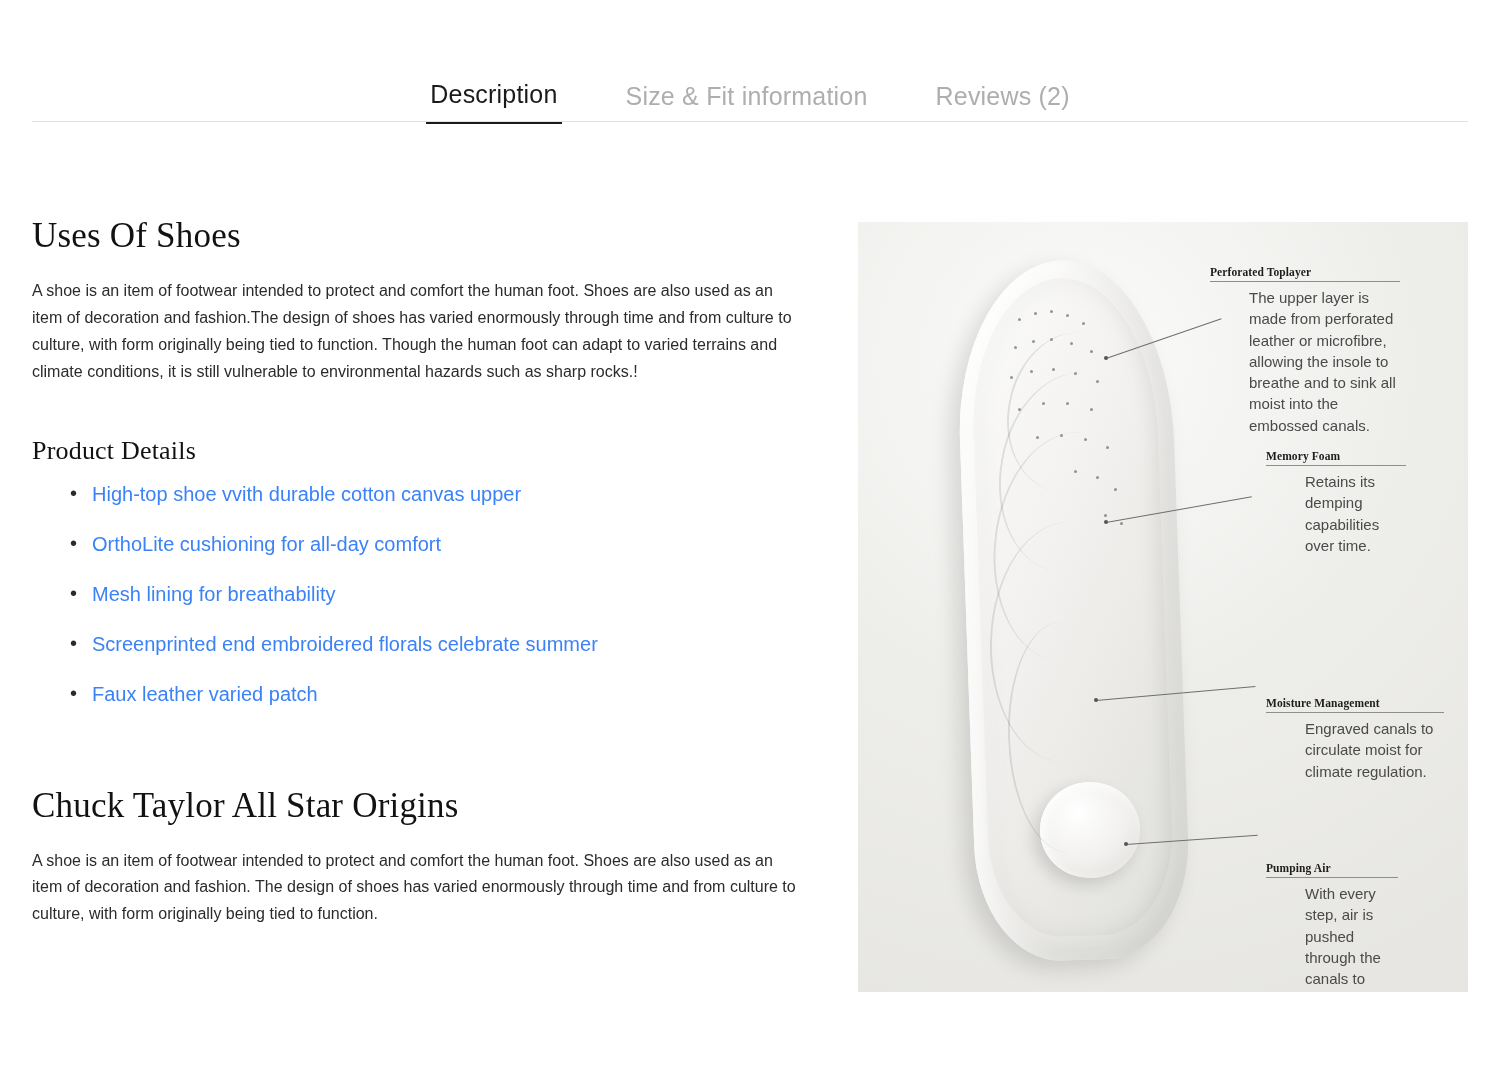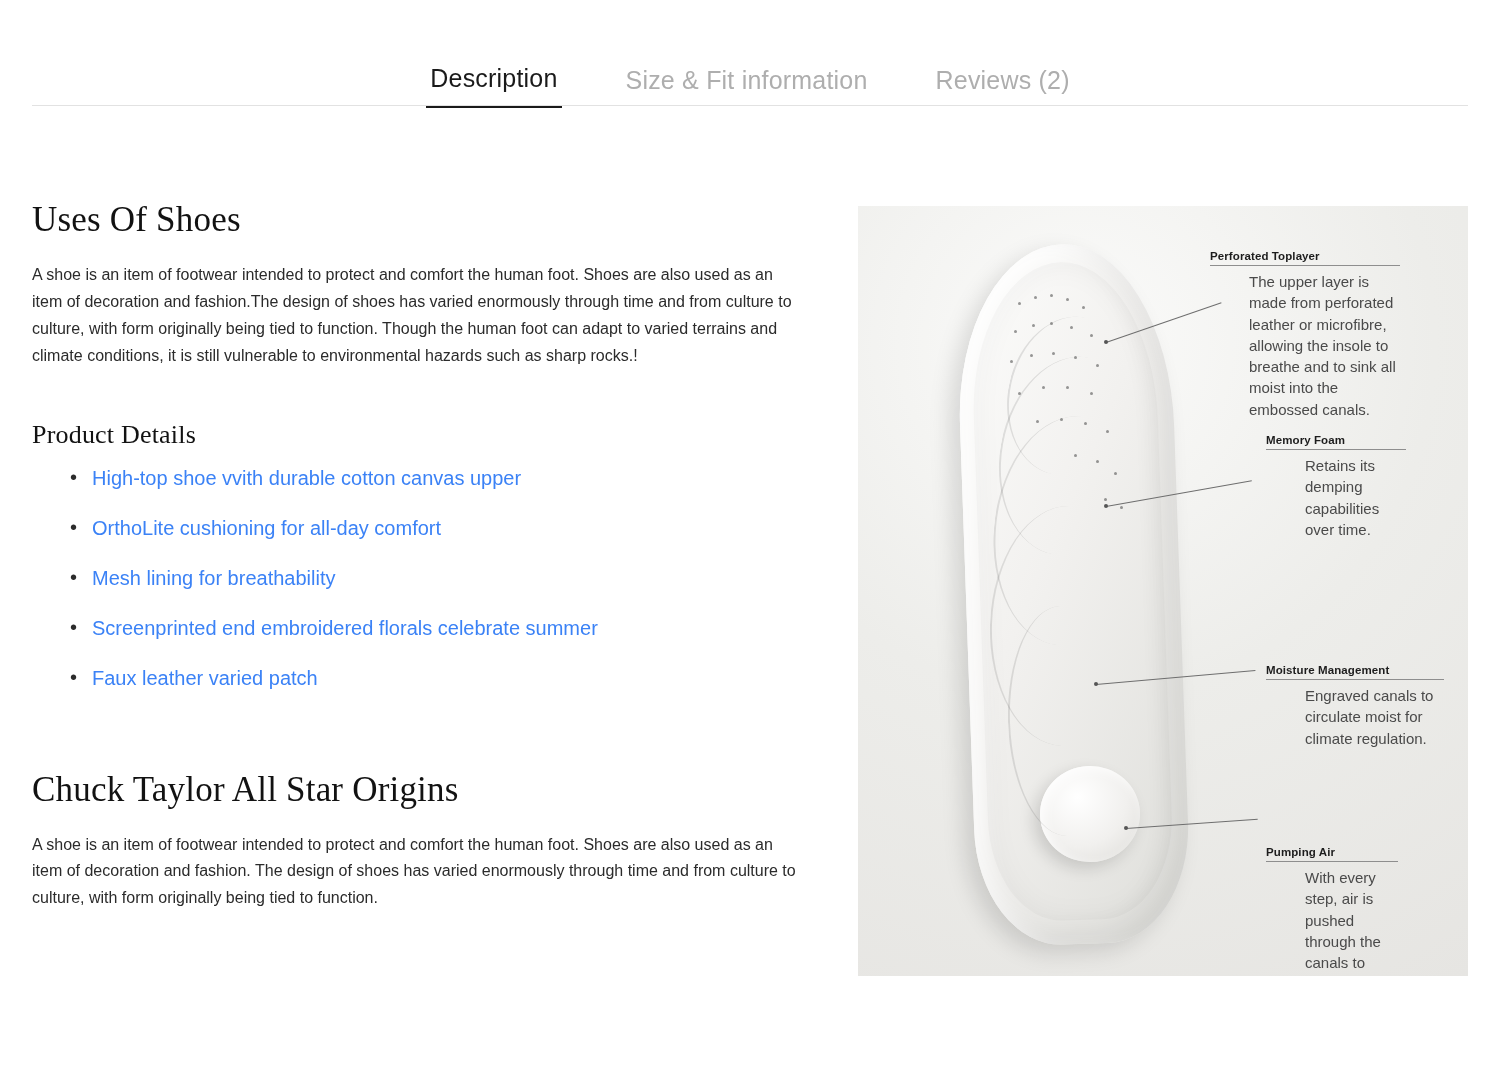--- a/index.html
+++ b/index.html
@@ -12,21 +12,21 @@
     height: 1073px;
     font-family: "Liberation Sans", sans-serif;
     color: #222222;
     overflow: hidden;
     position: relative;
   }
 
   
   .tabbar {
     position: relative;
-    height: 106px;
+    height: 122px;
     box-sizing: border-box;
   }
   .tabs {
     display: flex;
     align-items: flex-end;
     justify-content: center;
     gap: 60px;
     height: 100%;
     padding-bottom: 0;
   }
@@ -191,20 +191,21 @@
     width: 190px;
   }
   .callout .ttl {
     font-size: 11.5px;
     font-weight: bold;
     color: #1d1d1d;
     border-bottom: 1px solid #8e8e8e;
     padding-bottom: 3px;
     margin-bottom: 5px;
     letter-spacing: 0.1px;
+    font-family: Liberation Serif, serif;
   }
   .callout .desc {
     font-size: 15px;
     line-height: 1.42;
     color: #4a4a4a;
     margin-left: 39px;
   }
   .leader {
     position: absolute;
     border-top: 1px solid #6e6e6e;
@@ -311,21 +312,21 @@
         <div class="callout" style="left:352px; top:44px;">
           <div class="ttl">Perforated Toplayer</div>
           <div class="desc">The upper layer is made from perforated leather or microfibre, allowing the insole to breathe and to sink all moist into the embossed canals.</div>
         </div>
 
         <div class="callout" style="left:408px; top:228px; width:140px;">
           <div class="ttl">Memory Foam</div>
           <div class="desc">Retains its demping capabilities over time.</div>
         </div>
 
-        <div class="callout" style="left:408px; top:458px; width:178px;">
+        <div class="callout" style="left:408px; top:475px; width:178px;">
           <div class="ttl">Moisture Management</div>
           <div class="desc">Engraved canals to circulate moist for climate regulation.</div>
         </div>
 
         <div class="callout" style="left:408px; top:640px; width:132px;">
           <div class="ttl">Pumping Air</div>
           <div class="desc">With every step, air is pushed through the canals to boost moist regulation.</div>
         </div>
 
       </div>

